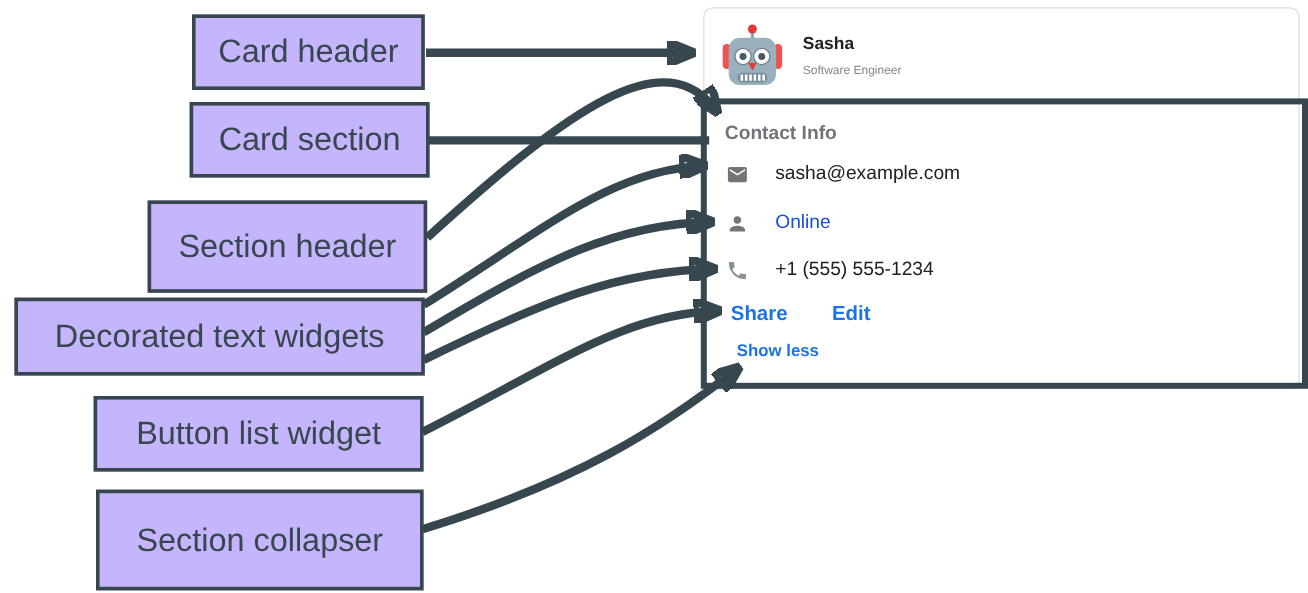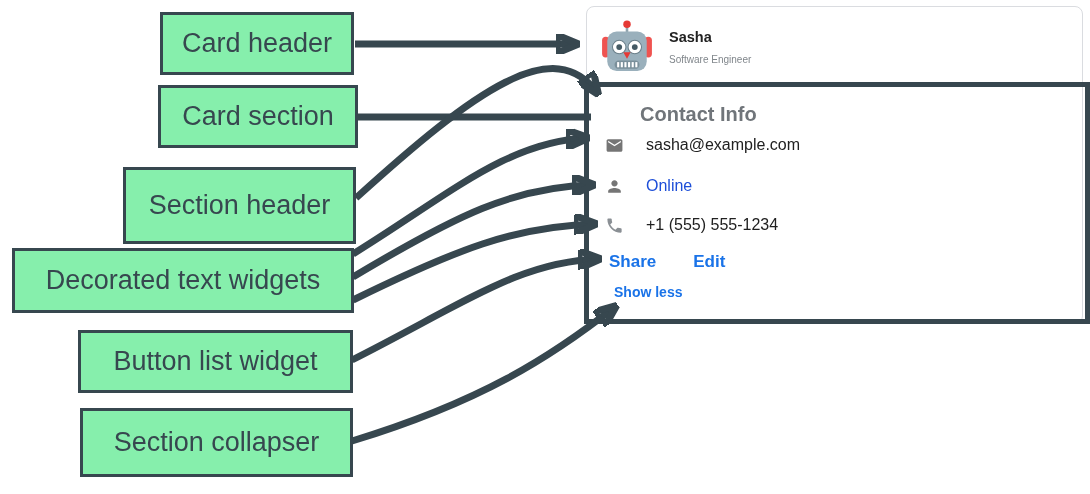--- a/index.html
+++ b/index.html
@@ -37,24 +37,23 @@
   }
   .card-subtitle {
     position: absolute;
     left: 82px; top: 47px;
     font-size: 10px;
     color: #80868b;
   }
   .section-title {
     position: absolute;
     left: 17px; top: 96px;
-    font-size: 20px;
+    font-size: 16px;
     font-weight: 700;
     color: #70757a;
-    margin-left: 36px;
   }
   .crow {
     position: absolute;
     left: 18px;
     height: 28px;
     display: flex;
     align-items: center;
   }
   .crow-0 { top: 124px; }
   .crow-1 { top: 165px; }
@@ -92,36 +91,36 @@
     left: 584px; top: 82px;
     width: 506px; height: 242px;
     border: 5px solid #37474f;
     z-index: 2;
     pointer-events: none;
   }
 
   
   .label-box {
     position: absolute;
-    background: #86efac;
+    background: #c4b5fd;
     border: 3px solid #37474f;
     color: #37474f;
     font-size: 27px;
     display: flex;
     align-items: center;
     justify-content: center;
     z-index: 5;
     white-space: nowrap;
   }
   .lb-0 { left: 160px; top: 12px;  width: 194px; height: 63px; }
   .lb-1 { left: 158px; top: 85px;  width: 200px; height: 63px; }
   .lb-2 { left: 123px; top: 167px; width: 233px; height: 77px; }
   .lb-3 { left: 12px;  top: 248px; width: 342px; height: 65px; }
   .lb-4 { left: 78px;  top: 330px; width: 275px; height: 63px; }
-  .lb-5 { left: 80px;  top: 408px; width: 273px; height: 69px; }
+  .lb-5 { left: 80px;  top: 408px; width: 273px; height: 84px; }
 
   
   .arrows {
     position: absolute;
     left: 0; top: 0;
     width: 1090px; height: 494px;
     z-index: 10;
     pointer-events: none;
   }
   .arrows path {

